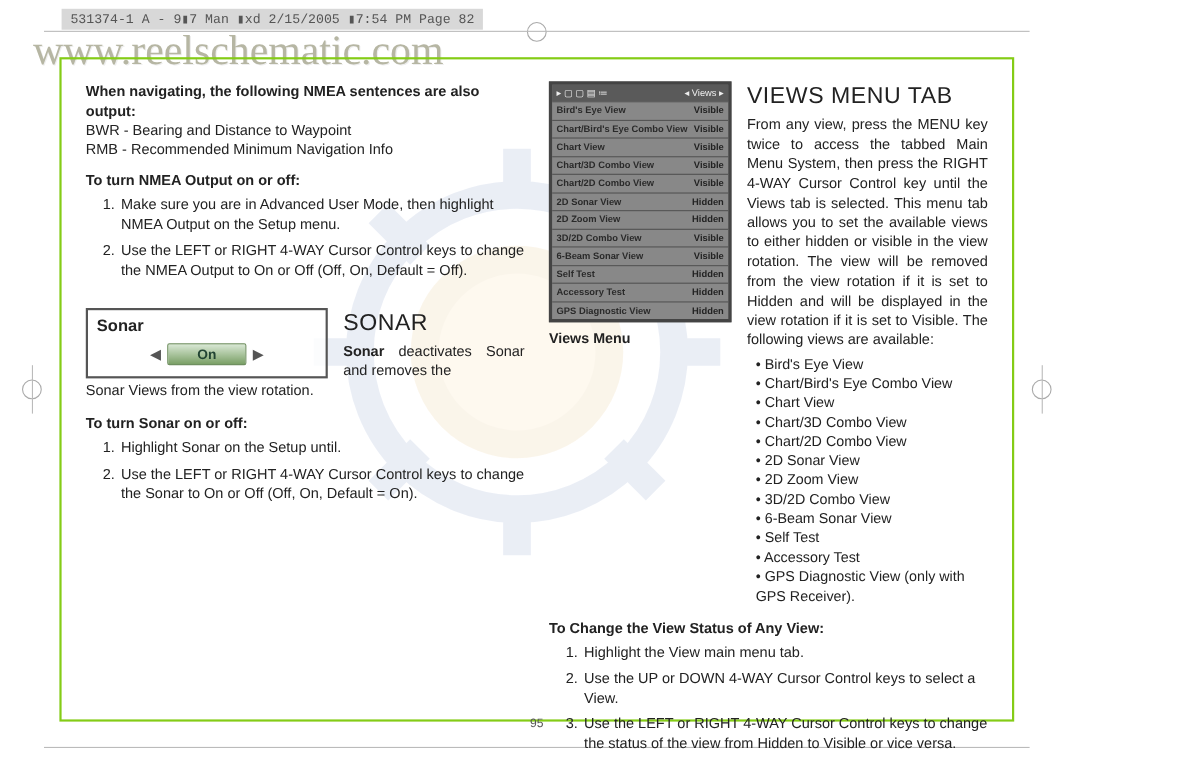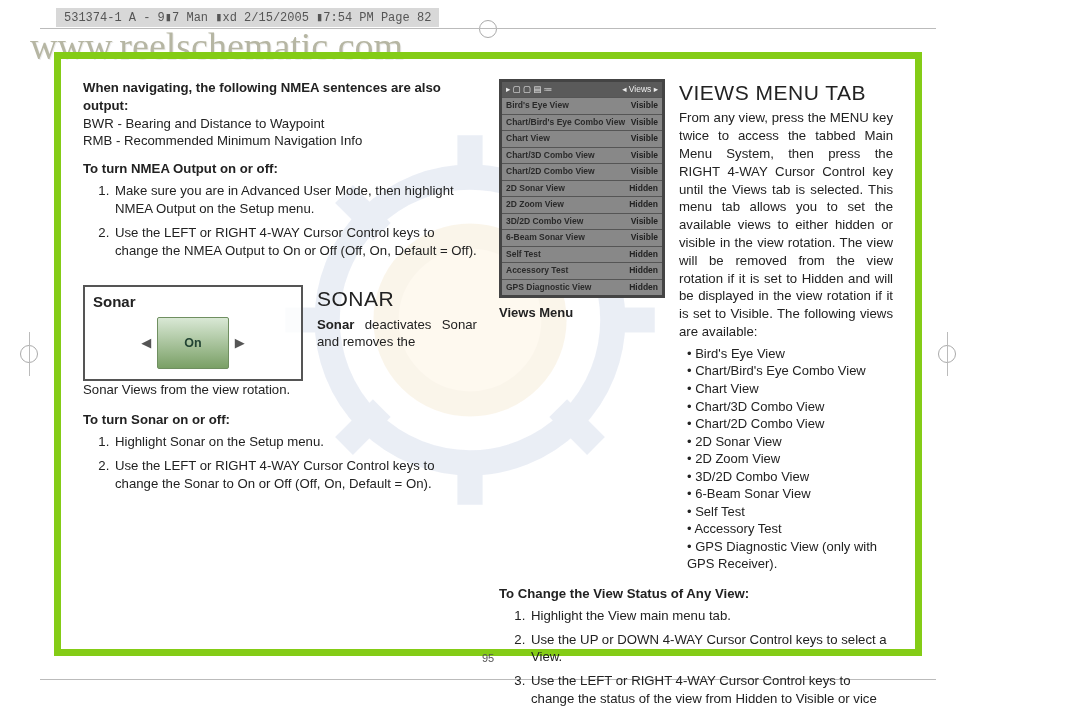--- a/index.html
+++ b/index.html
@@ -8,31 +8,31 @@
 .crop-marks::before{content:"";position:absolute;top:20px;left:50%;width:16px;height:16px;border:1px solid #aaa;border-radius:50%;transform:translateX(-50%)}
 .crop-line-top{position:absolute;top:28px;left:40px;right:40px;border-top:1px solid #bbb}
 .crop-line-bottom{position:absolute;bottom:28px;left:40px;right:40px;border-top:1px solid #bbb}
 .crop-left{position:absolute;left:20px;top:50%;width:16px;height:16px;border:1px solid #aaa;border-radius:50%;transform:translateY(-50%)}
 .crop-left::before{content:"";position:absolute;left:8px;top:-14px;width:0;height:44px;border-left:1px solid #bbb}
 .crop-right{position:absolute;right:20px;top:50%;width:16px;height:16px;border:1px solid #aaa;border-radius:50%;transform:translateY(-50%)}
 .crop-right::before{content:"";position:absolute;left:8px;top:-14px;width:0;height:44px;border-left:1px solid #bbb}
 .header-bar{position:absolute;top:8px;left:56px;font-family:"Courier New",monospace;font-size:12px;color:#555;background:#d8d8d8;padding:2px 8px}
 .watermark-text{position:absolute;top:24px;left:30px;font-size:38px;font-weight:400;color:#b6b6a3;letter-spacing:0;font-family:Georgia,"Times New Roman",serif;text-shadow:1px 1px 0 #eee}
 .watermark-logo{position:absolute;top:110px;left:260px;width:420px;height:420px;opacity:0.10;pointer-events:none}
-.sheet{position:absolute;top:52px;left:54px;right:54px;bottom:52px;border:7px solid #84cc16;padding:20px 22px 14px 22px;box-sizing:border-box;display:flex;gap:22px}
+.sheet{position:absolute;top:52px;left:54px;right:54px;bottom:52px;border:2px solid #84cc16;padding:20px 22px 14px 22px;box-sizing:border-box;display:flex;gap:22px}
 .col{flex:1;min-width:0;font-size:13.2px;line-height:1.35}
 .bold{font-weight:700}
 ol.numbered{padding-left:30px;margin:4px 0 8px 0}
 ol.numbered li{margin-bottom:6px;padding-left:2px}
 .h2{font-family:Impact,"Arial Black",sans-serif;font-size:21px;letter-spacing:.5px;margin:0 0 2px 0}
 .sonarbox{border:2px solid #555;padding:5px 8px 10px 8px;width:200px;background:rgba(255,255,255,0.8)}
 .sonarbox .sb-title{font-weight:700;font-size:15px;margin-bottom:4px}
 .sonarbox .sb-row{display:flex;align-items:center;gap:6px;justify-content:center}
 .sb-arrow{font-size:13px;color:#555}
-.sb-pill{background:linear-gradient(#d9e8d5,#7aa066);border:1px solid #6f8f60;border-radius:2px;padding:17px 26px;font-size:12.5px;font-weight:700;color:#243}
+.sb-pill{background:linear-gradient(#d9e8d5,#7aa066);border:1px solid #6f8f60;border-radius:2px;padding:1px 26px;font-size:12.5px;font-weight:700;color:#243}
 .views-screenshot{border:3px solid #444;background:#777;width:160px;font-size:9px}
 .vs-header{background:#5a5a5a;color:#eee;display:flex;justify-content:space-between;padding:2px 4px;font-size:8.5px}
 .vs-row{display:flex;justify-content:space-between;border-top:1px solid #555;background:#888;color:#222;padding:2px 4px}
 .vs-row .vr-name{font-weight:700;font-size:8.5px;color:#2a2a2a}
 .vs-row .vr-state{font-weight:700;font-size:8.5px}
 .caption{text-align:left;font-size:13px;font-weight:700;margin-top:6px}
 ul.bullets{list-style:none;padding-left:8px;margin:4px 0}
 ul.bullets li::before{content:"• ";}
 ul.bullets li{margin-bottom:0px;font-size:13px}
 .page-num{position:absolute;bottom:44px;left:50%;transform:translateX(-50%);font-size:11px;color:#555}
@@ -90,21 +90,21 @@
         <div class="just">
           <span class="bold">Sonar</span><span> deactivates Sonar and removes the</span>
         </div>
       </div>
     </div>
     <div>Sonar Views from the view rotation.</div>
 
     <div style="height:12px"></div>
     <div class="bold">To turn Sonar on or off:</div>
     <ol class="numbered">
-      <li>Highlight Sonar on the Setup menu.</li>
+      <li>Highlight Sonar on the Setup until.</li>
       <li>Use the LEFT or RIGHT 4-WAY Cursor Control keys to change the Sonar to On or Off (Off, On, Default = On).</li>
     </ol>
   </div>
 
   <div class="col">
     <div style="display:flex;gap:14px;align-items:flex-start">
 
       <div style="flex:0 0 auto">
         <div class="views-screenshot">
           <div class="vs-header">

